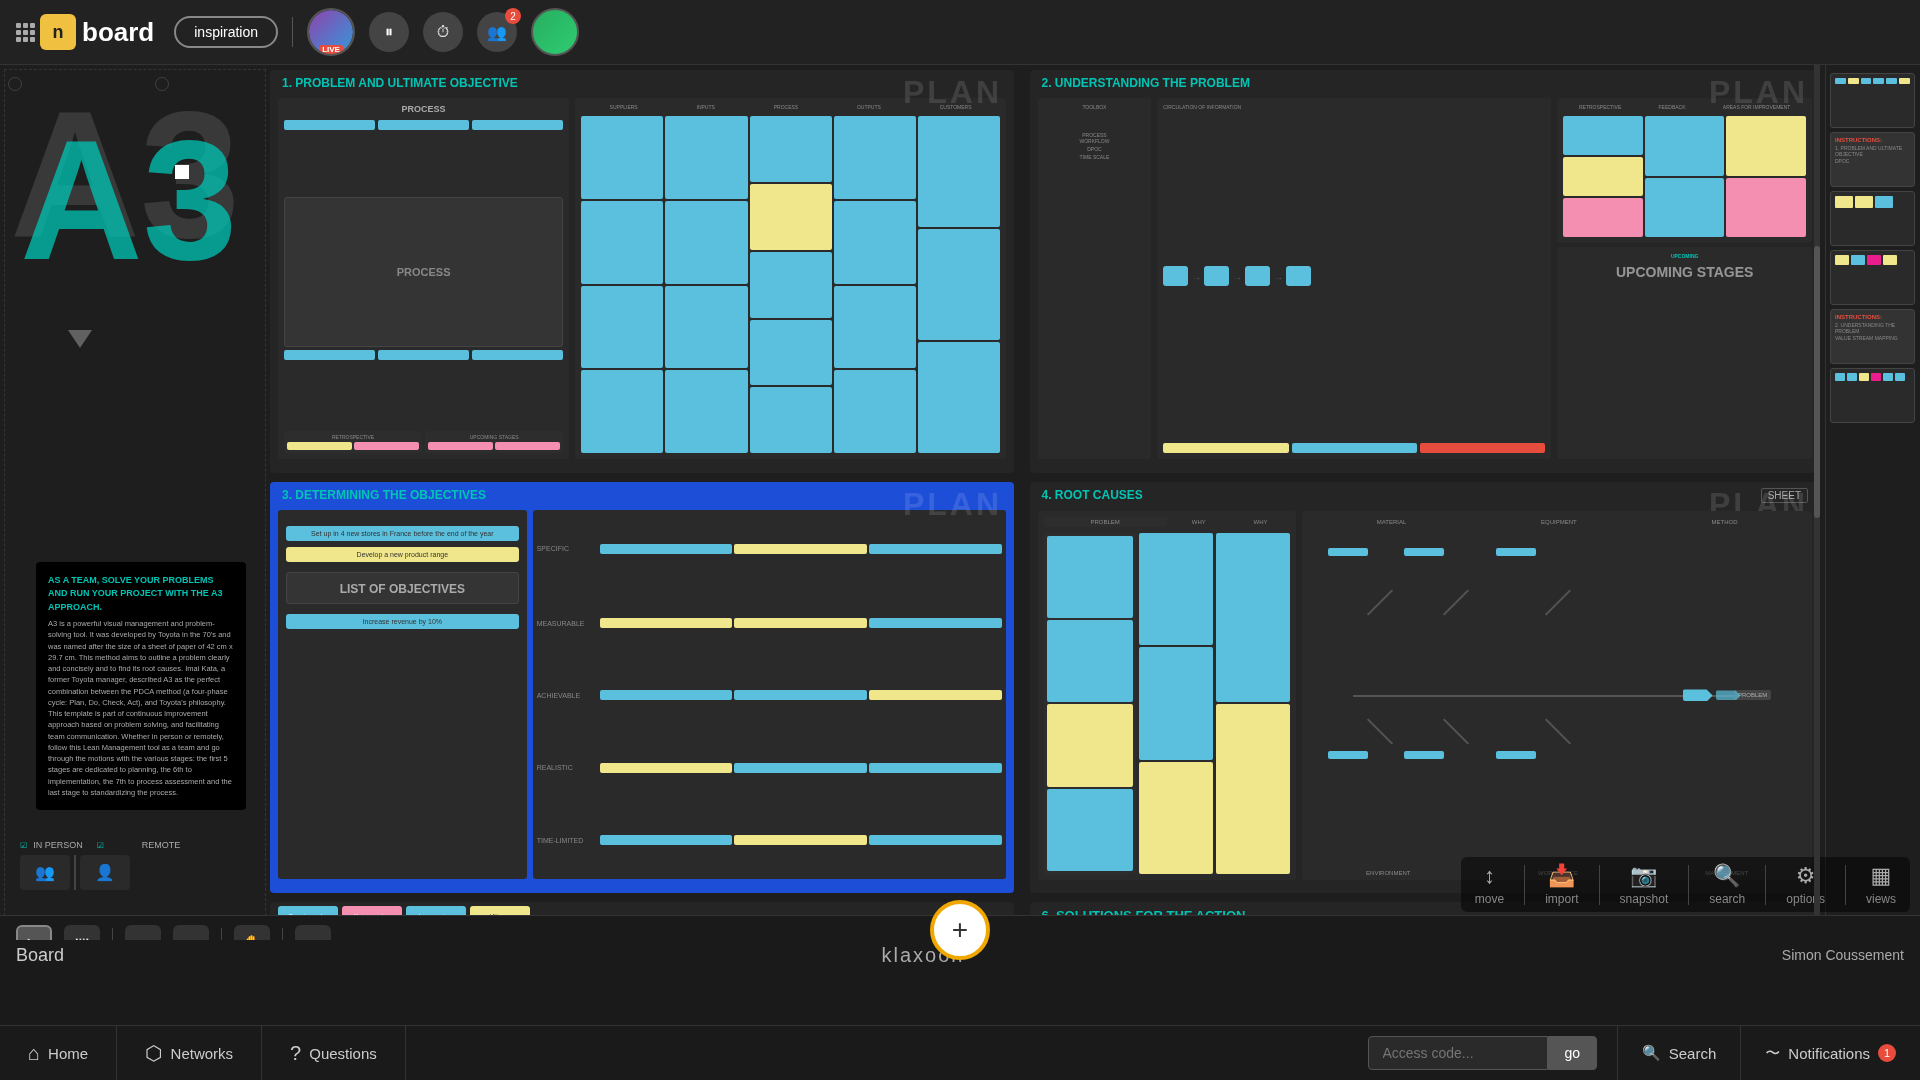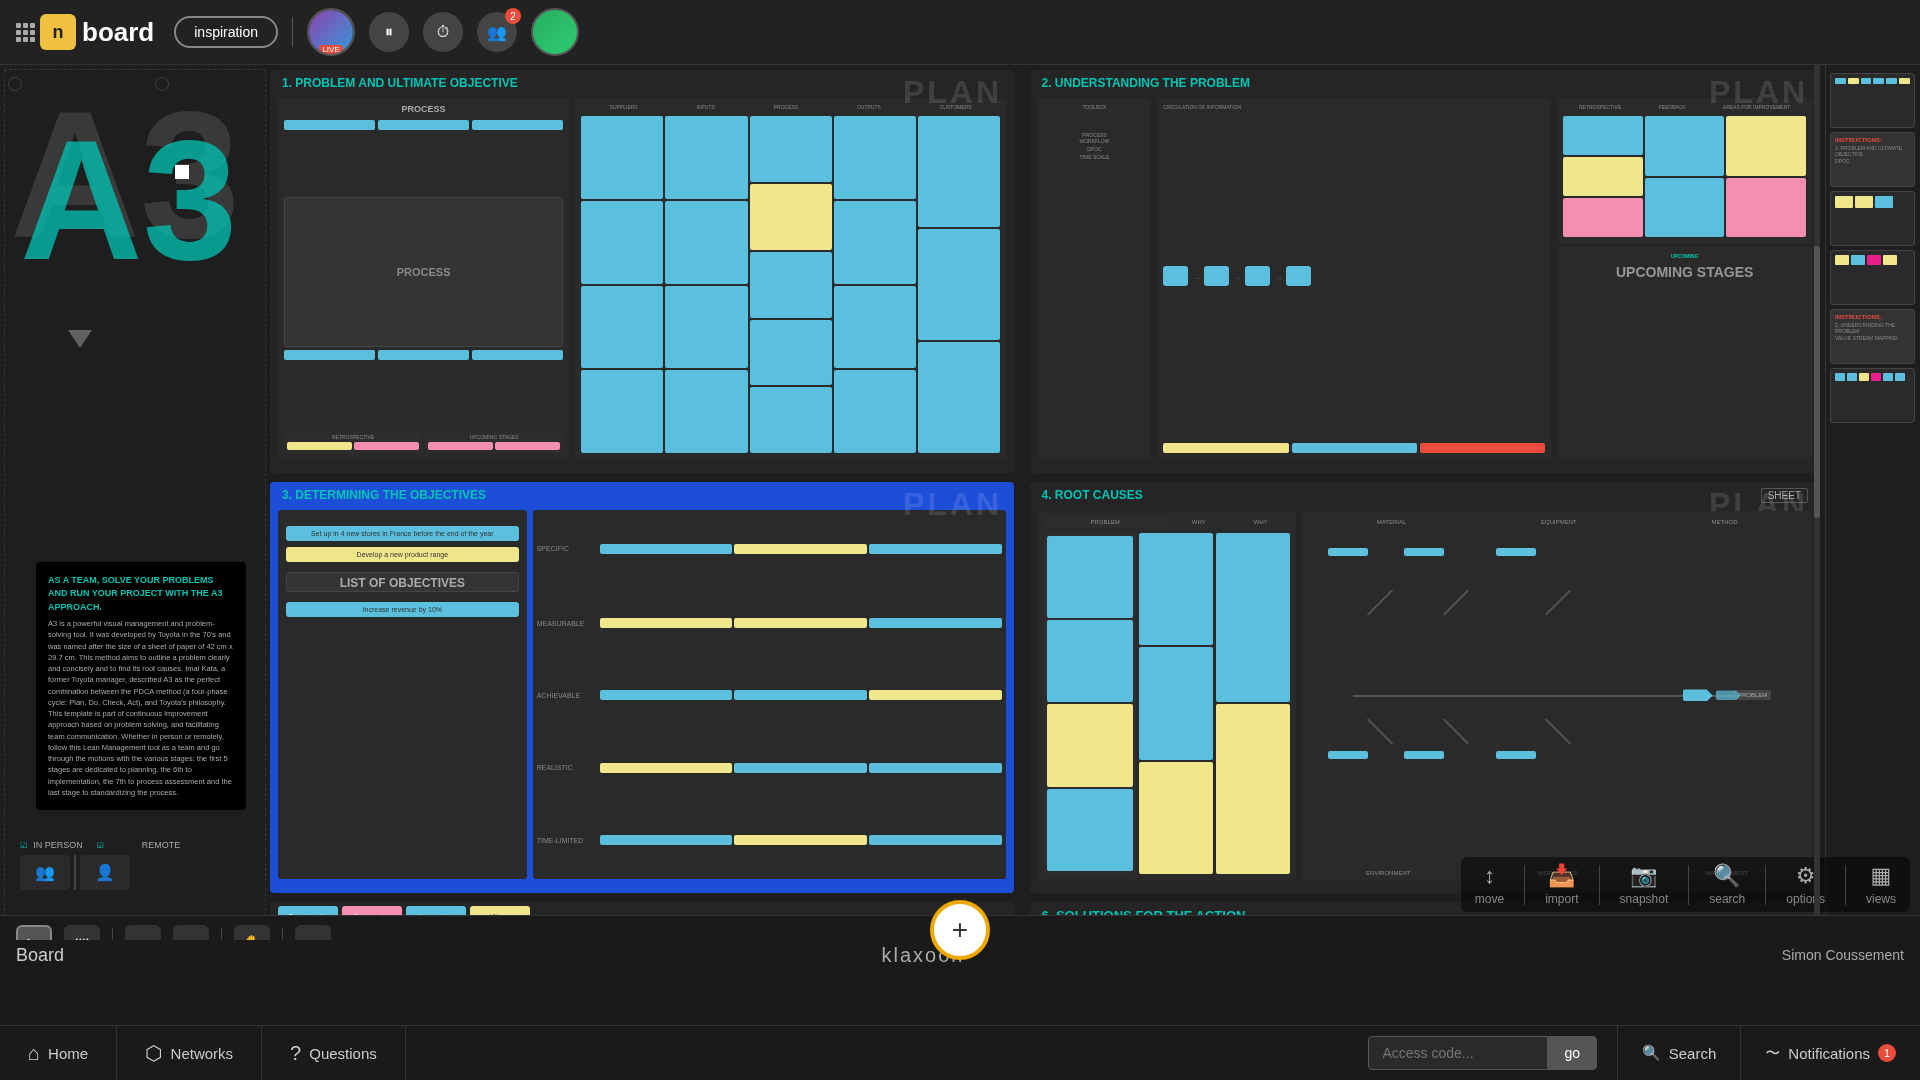--- a/index.html
+++ b/index.html
@@ -106,21 +106,21 @@
       width: 48px; height: 48px;
       position: relative;
     }
     #live-btn .live-tag {
       position: absolute;
       bottom: 0; left: 50%;
       transform: translateX(-50%);
       background: #e74c3c;
       color: #fff;
       font-size: 8px;
-      font-weight: normal;
+      font-weight: bold;
       padding: 0 3px;
       border-radius: 2px;
     }
     #live-btn .avatar-img {
       width: 100%; height: 100%;
       background: linear-gradient(135deg, #8e44ad, #3498db);
       border-radius: 50%;
     }
     .badge {
       position: absolute;
@@ -871,21 +871,21 @@
         <span class="section-title" style="font-size:12px;">3. DETERMINING THE OBJECTIVES</span>
         <span class="big-plan">PLAN</span>
       </div>
       <div class="section-inner-content" style="height:calc(100% - 30px);">
 
         <div class="obj-panel" style="flex:1;min-width:0;">
           <div style="font-size:7px;color:#888;text-align:center;margin-bottom:2px;"></div>
 
           <div class="obj-card blue-c" style="font-size:7px;">Set up in 4 new stores in France before the end of the year</div>
           <div class="obj-card" style="font-size:7px;">Develop a new product range</div>
-          <div style="background:rgba(255,255,255,0.05);border:1px solid #444;border-radius:3px;padding:0;text-align:center;margin:4px 0;">
+          <div style="background:rgba(255,255,255,0.05);border:1px solid #444;border-radius:3px;padding:6px;text-align:center;margin:4px 0;">
             <span style="font-size:12px;font-weight:bold;color:#aaa;">LIST OF OBJECTIVES</span>
           </div>
           <div class="obj-card blue-c" style="font-size:7px;">Increase revenue by 10%</div>
         </div>
 
         <div class="smart-table">
           <div class="st-row" style="margin-bottom:2px;">
             <div class="st-label" style="font-size:7px;color:#888;">SPECIFIC</div>
             <div class="st-cards">
               <div class="st-card"></div>

